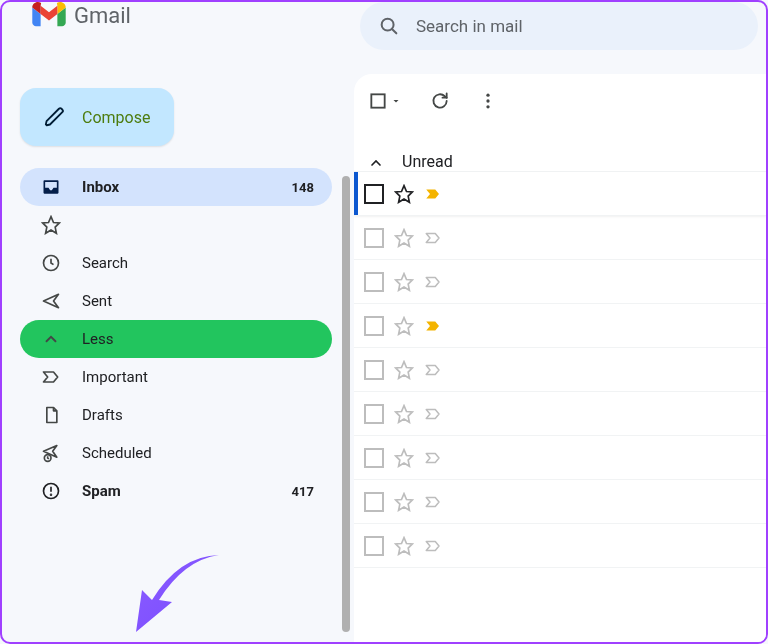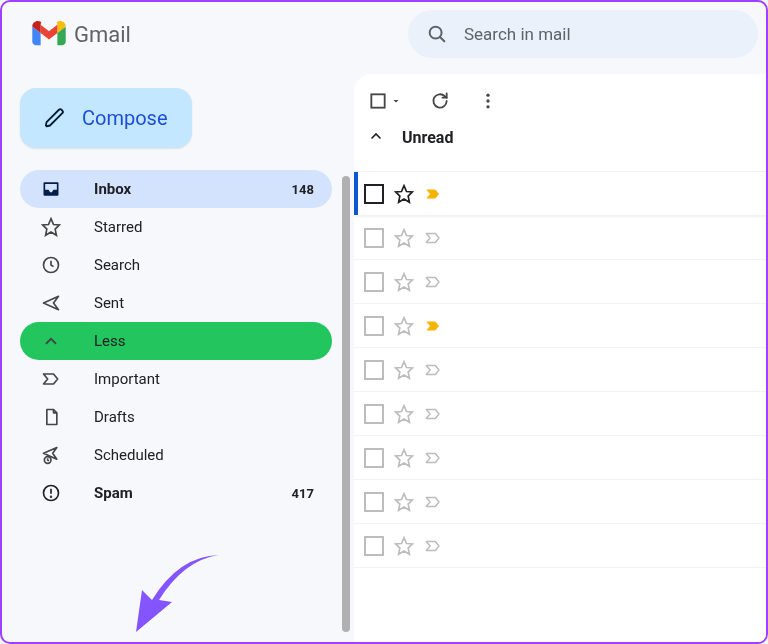--- a/index.html
+++ b/index.html
@@ -1,42 +1,42 @@
 <!DOCTYPE html>
 <html><head>
 <meta charset="utf-8">
 <style>
   * { box-sizing: border-box; margin: 0; padding: 0; font-family: 'Google Sans', Roboto, Arial, sans-serif; }
   body { background: #f6f8fc; width: 768px; height: 644px; overflow: hidden; position: relative; border: 2px solid #a040ff; border-radius: 10px; }
-  .header { display: flex; align-items: center; height: 64px; gap: 48px; }
+  .header { display: flex; align-items: flex-start; height: 64px; }
   .brand { display: flex; align-items: center; gap: 8px; width: 358px; padding-left: 30px; }
   .brand-text { font-size: 22px; color: #5f6368; }
   .search-bar { flex: 1; background: #eaf1fb; border-radius: 28px; height: 48px; display: flex; align-items: center; padding: 0 18px; gap: 16px; color: #5f6368; margin-right: 8px; }
   .search-bar input { border: none; background: transparent; font-size: 17px; color: #4d7c0f; outline: none; flex: 1; }
   .search-bar input::placeholder { color: #5f6368; }
   .main { display: flex; height: calc(100% - 64px); }
   .sidebar { width: 340px; padding: 8px 10px 8px 18px; overflow: hidden; }
-  .compose { background: #c2e7ff; border-radius: 16px; padding: 18px 24px; display: inline-flex; align-items: center; gap: 16px; margin: 14px 0 22px 0; font-size: 20px; color: #1d4ed8; cursor: pointer; box-shadow: 0 1px 2px rgba(0,0,0,0.1); }
-  .folder { display: flex; align-items: center; height: 38px; border-radius: 19px 19px 19px 19px; padding: 0 18px 0 20px; cursor: pointer; color: #202124; font-size: 15px; gap: 32px; }
+  .compose { background: #c2e7ff; border-radius: 16px; padding: 18px 24px; display: inline-flex; align-items: center; gap: 16px; margin: 14px 0 22px 0; font-size: 16px; color: #4d7c0f; cursor: pointer; box-shadow: 0 1px 2px rgba(0,0,0,0.1); }
+  .folder { display: flex; align-items: center; height: 38px; border-radius: 19px 19px 19px 19px; padding: 0 18px 0 20px; cursor: pointer; color: #202124; font-size: 15px; gap: 20px; }
   .folder.active { background: #d3e3fd; font-weight: 700; }
   .folder.less { background: #22c55e; border-radius: 19px; }
   .folder.bold { font-weight: 700; }
   .folder .label { flex: 1; }
   .folder .count { font-size: 13px; }
   .folder .icon-slot { width: 22px; display: flex; justify-content: center; color: #444746; }
   .folder.active .icon-slot { color: #041e49; }
   .folder.bold .icon-slot { color: #202124; }
 
   .content { flex: 1; display: flex; }
   .content-scroll { width: 8px; background: #b0b0b0; border-radius: 4px; margin-top: 110px; margin-bottom: 10px; margin-right: 4px; }
   .mailbox { flex: 1; background: #fff; border-radius: 18px 0 0 0; margin-top: 8px; display: flex; flex-direction: column; overflow: hidden; }
   .toolbar { display: flex; align-items: center; height: 54px; padding: 0 14px; gap: 28px; }
   .tb-check { display: flex; align-items: center; gap: 2px; }
   .tb-icon { color: #444746; cursor: pointer; }
-  .section { display: flex; align-items: flex-start; height: 44px; padding: 0 14px; gap: 18px; font-weight: 700; font-size: 16px; color: #202124; border-bottom: 1px solid #f1f3f4; }
+  .section { display: flex; align-items: flex-end; height: 44px; padding: 0 14px; gap: 18px; font-weight: 400; font-size: 16px; color: #202124; border-bottom: 1px solid #f1f3f4; }
   .mail-row { display: flex; align-items: center; height: 44px; padding: 0 10px; gap: 10px; border-bottom: 1px solid #f1f3f4; position: relative; }
   .mail-row.unread::before { content: ""; position: absolute; left: 0; top: 0; bottom: 0; width: 4px; background: #0b57d0; }
   .mail-row.unread { box-shadow: 0 1px 2px rgba(0,0,0,0.06); }
   .mail-row .chk { width: 20px; height: 20px; border: 2px solid #bdbdbd; }
   .mail-row.unread .chk { border-color: #202124; }
   .mail-row .star { color: #bdbdbd; }
   .mail-row.unread .star { color: #202124; }
   .mail-row .imp { color: #bdbdbd; }
   .mail-row .imp.y { color: #f4b400; }
   .mail-row .blur { flex: 1; height: 30px; background: #fff; filter: blur(2px); }
@@ -92,21 +92,20 @@
       <span class="label">Inbox</span>
       <span class="count">148</span>
     </div>
 
     <div class="folder">
       <span class="icon-slot">
         <svg width="20" height="20" viewBox="0 0 24 24" fill="none" stroke="#444746" stroke-width="2">
             <polygon points="12 2 15 9 22 9.5 17 14.5 18.5 22 12 18 5.5 22 7 14.5 2 9.5 9 9"></polygon>
           </svg>
       </span>
-      <span class="label">Starred</span>
     </div>
 
     <div class="folder">
       <span class="icon-slot">
         <svg width="20" height="20" viewBox="0 0 24 24" fill="none" stroke="#444746" stroke-width="2">
             <circle cx="12" cy="12" r="9"></circle>
             <path d="M12 7v5l3 2"></path>
           </svg>
       </span>
       <span class="label">Search</span>

